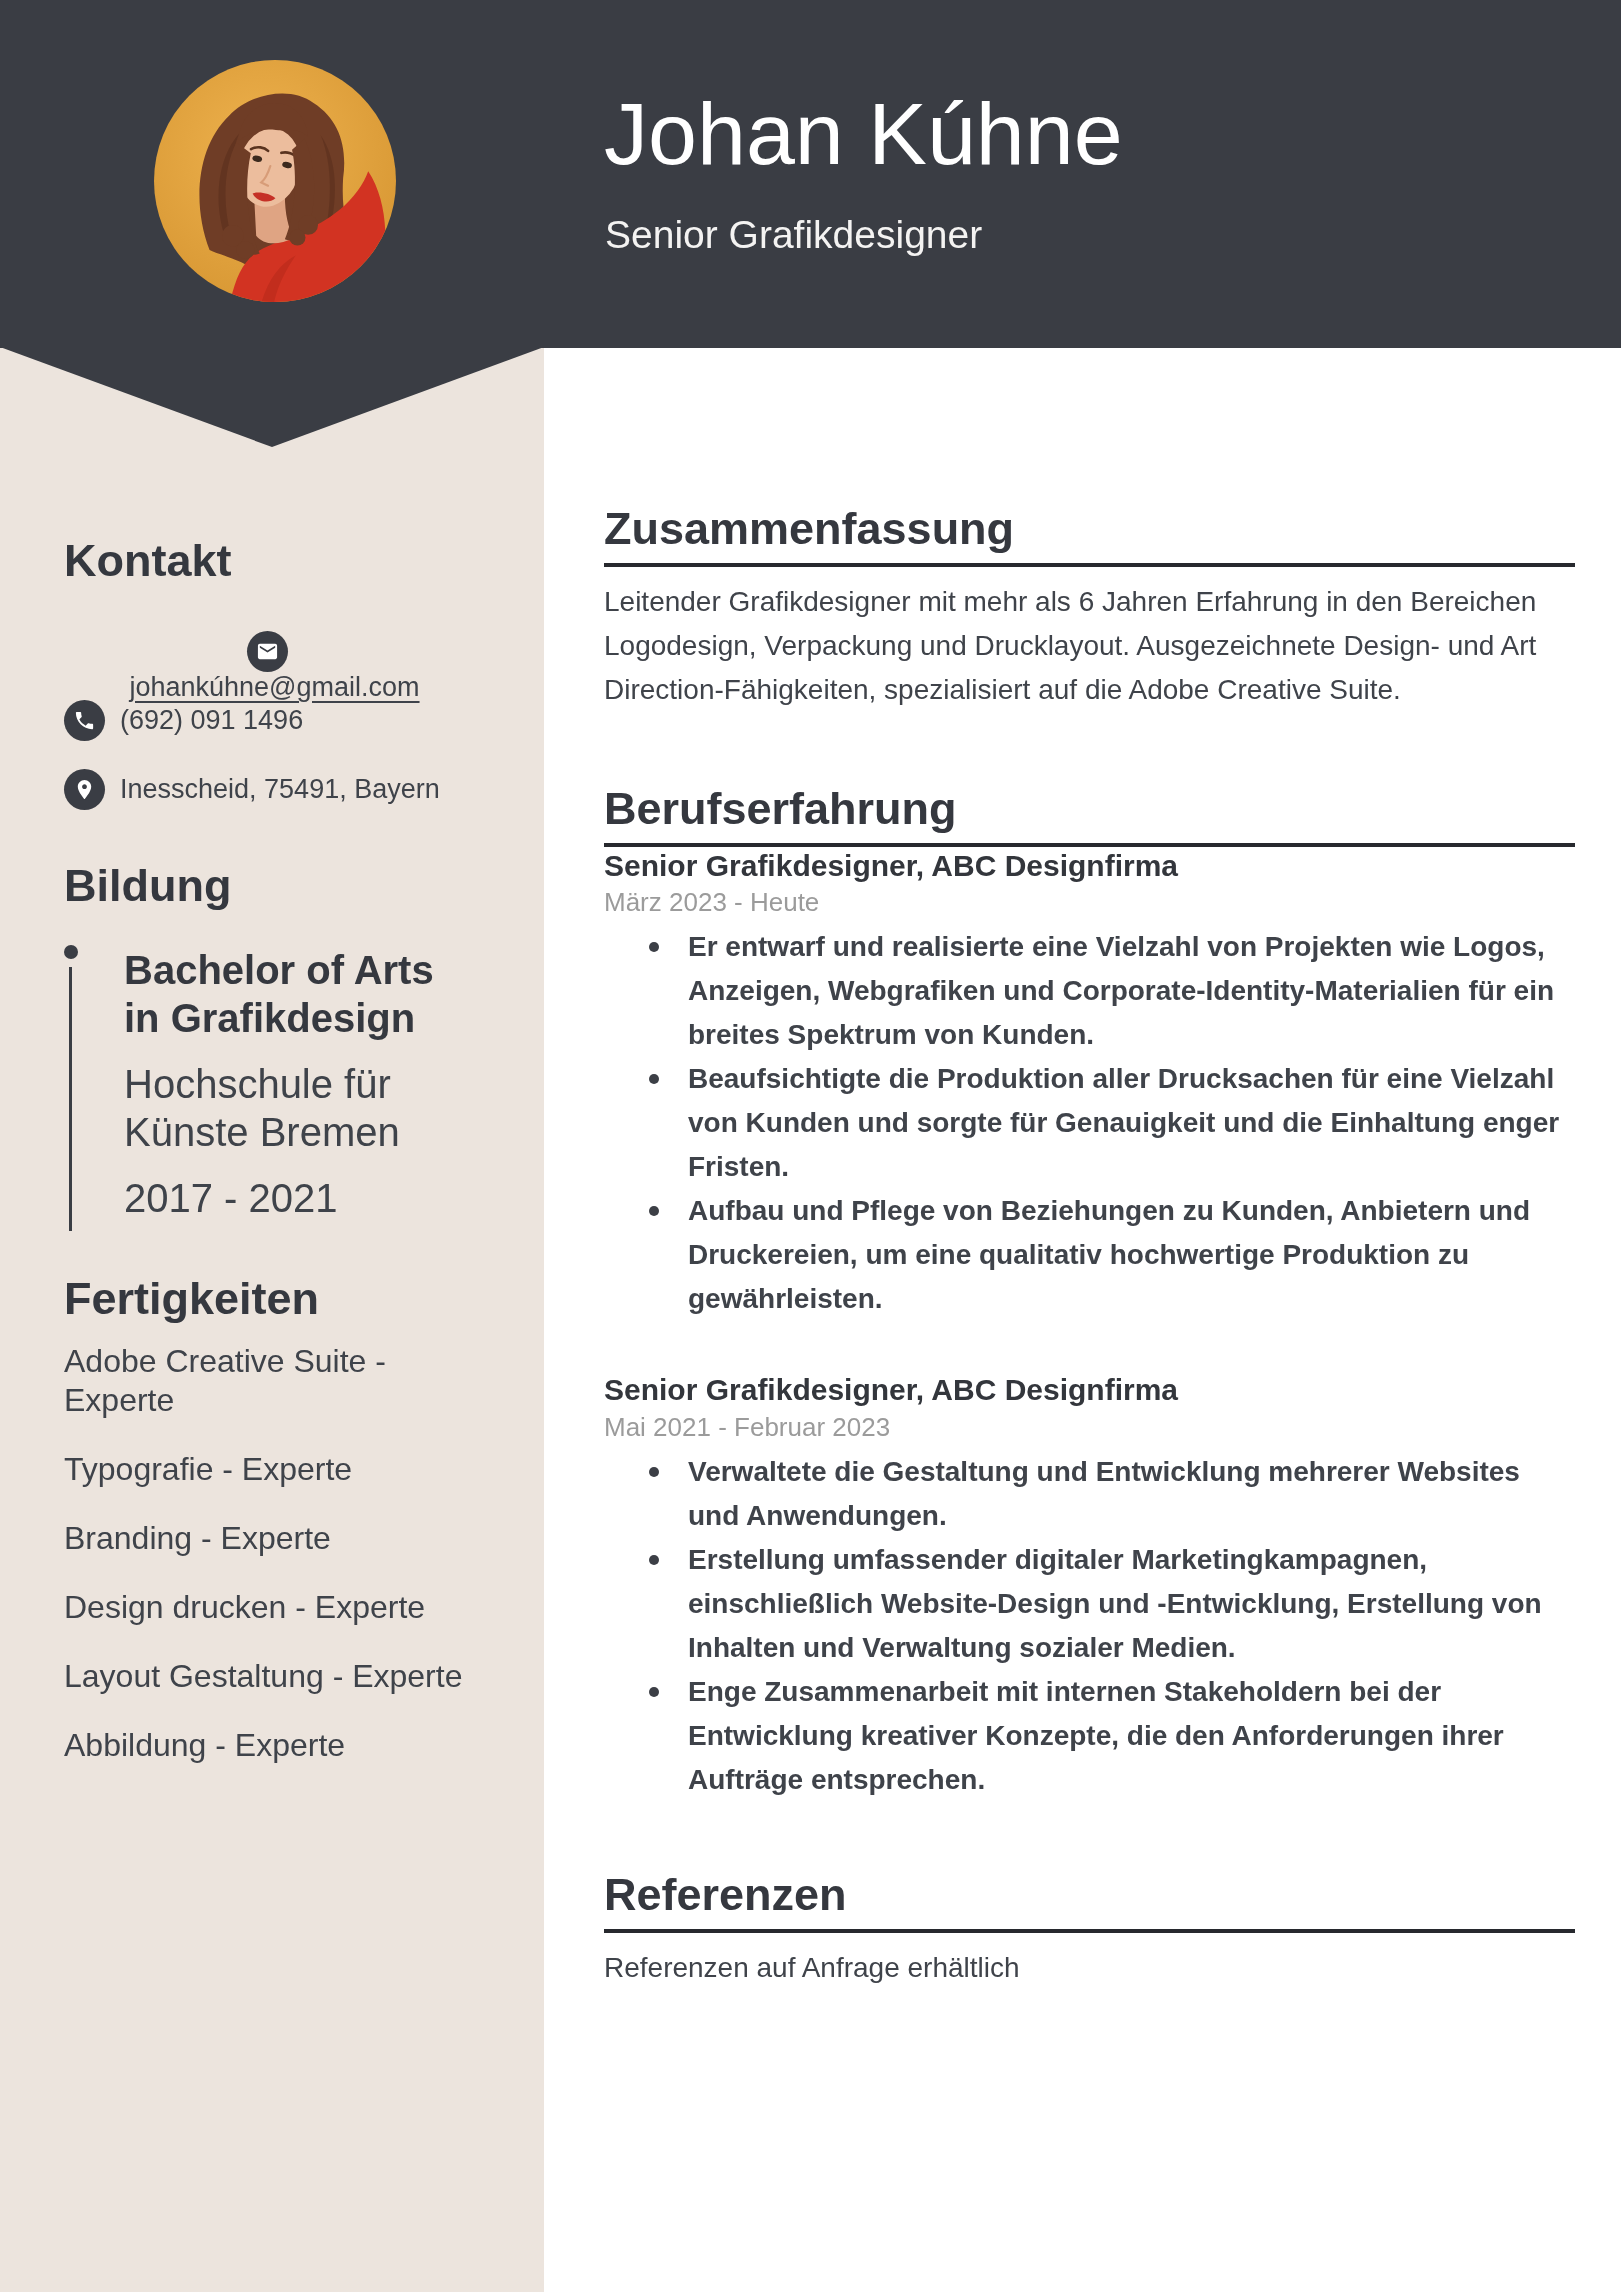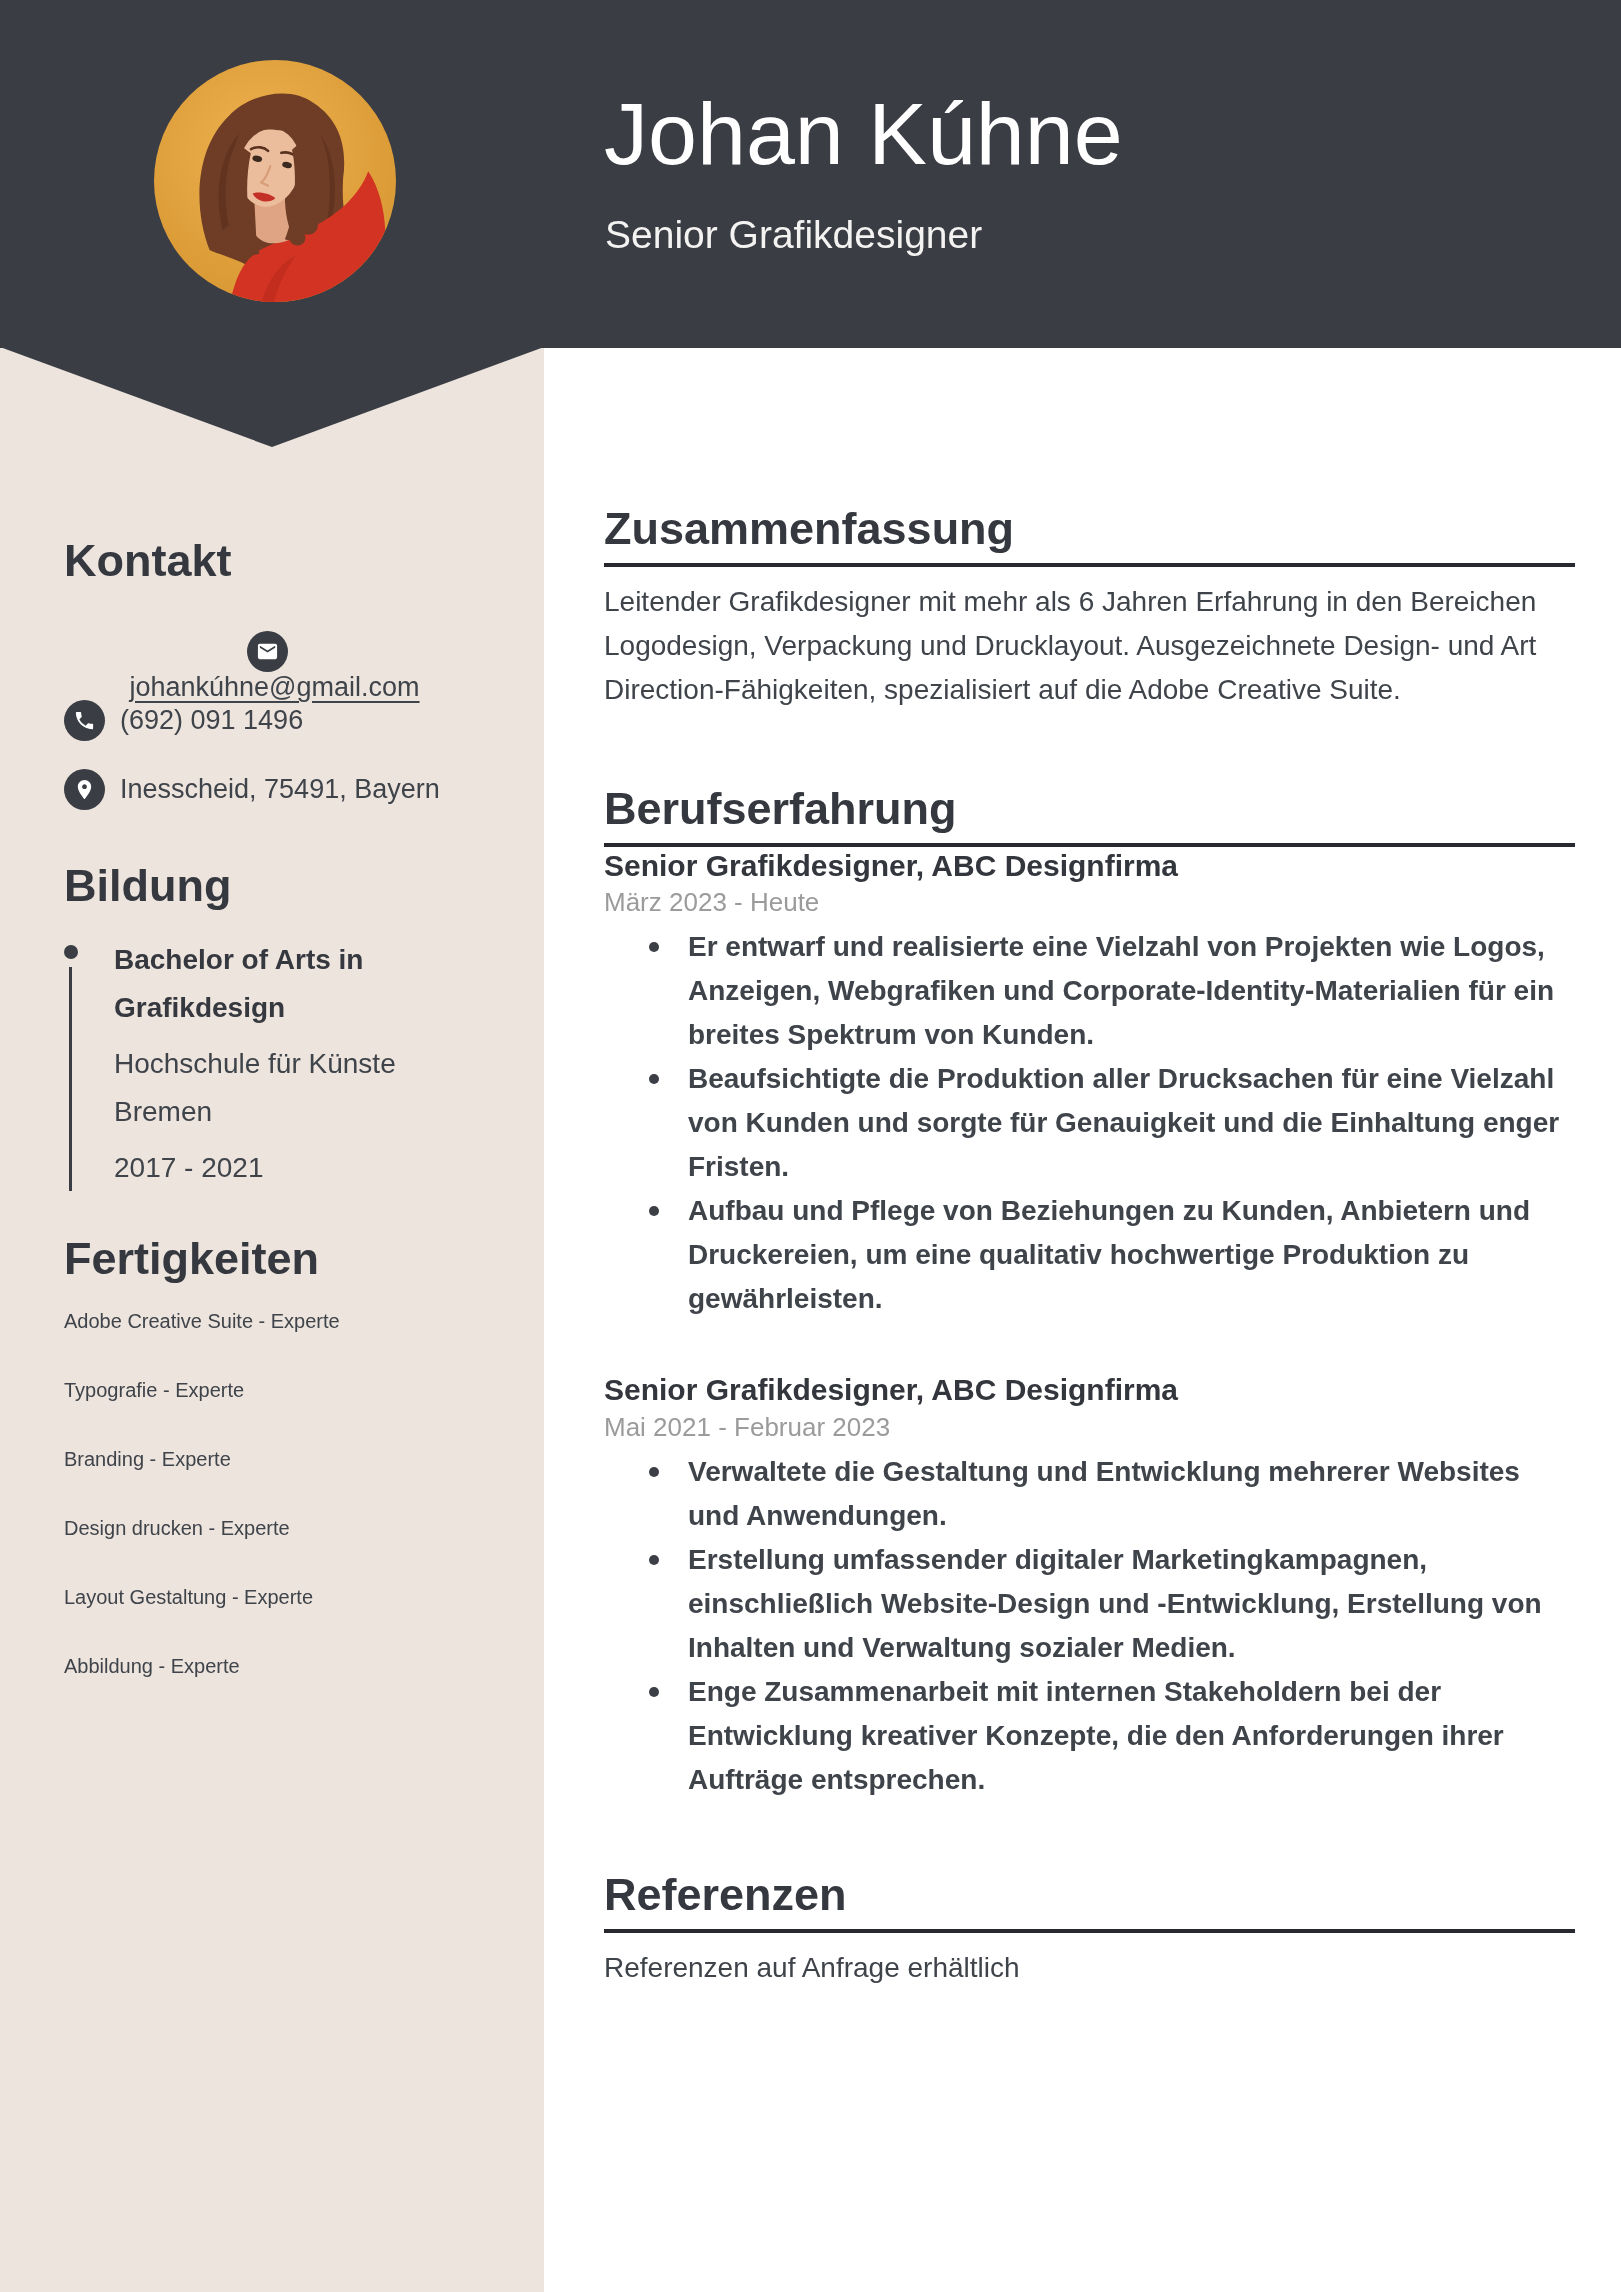--- a/index.html
+++ b/index.html
@@ -29,25 +29,25 @@
   .badge { width:41px; height:41px; border-radius:50%; background:#3a3d44; flex:0 0 41px;
     display:flex; align-items:center; justify-content:center; margin-right:15px; }
   .badge svg { width:23px; height:23px; fill:#ffffff; }
   .c-text { font-size:27px; color:#3f434a; }
   .c-link { text-decoration:underline; text-underline-offset:5.4px; color:#3f434a; }
   .edu-h { margin-top:51px; }
   .edu { display:flex; margin-top:17px; }
   .edu-marker { width:42px; flex:0 0 42px; display:flex; flex-direction:column; align-items:flex-start; padding-top:17px; }
   .edu-dot { width:14.3px; height:14.3px; border-radius:50%; background:#3a3d44; }
   .edu-line { width:2.7px; flex:1; background:#3a3d44; margin:8px 0 9px 5.4px; }
-  .edu-body p { margin:8px; font-size:28px; line-height:48px; }
+  .edu-body p { margin:18px; font-size:40px; line-height:48px; }
   .edu-degree { font-weight:700; color:#35383f; }
   .skills-h { margin-top:34px; }
   .skills { list-style:none; margin:18px 0 0 0; padding:0; }
-  .skills li { font-size:20px; line-height:39px; margin-bottom:30px; color:#3f434a; }
+  .skills li { font-size:32px; line-height:39px; margin-bottom:30px; color:#3f434a; }
   
   .main { position:absolute; left:604px; top:504px; width:971px; }
   .main-h { font-size:45px; line-height:50px; font-weight:700; color:#35383f; margin:0;
     padding-bottom:9px; border-bottom:4.5px solid #27292e; }
   .sec-exp { margin-top:72px; }
   .sec-ref { margin-top:68px; }
   .para { font-size:28px; line-height:44px; margin:12.5px 0 0 0; color:#3f434a; }
   .job-title { font-size:30px; line-height:38px; font-weight:700; color:#33363c; margin:0 0 0 0; }
   .job-date { font-size:26px; line-height:32px; color:#9b9b9b; margin:1.8px 0 0 0; }
   .bullets { list-style:none; margin:7.2px 0 0 0; padding:0; }

